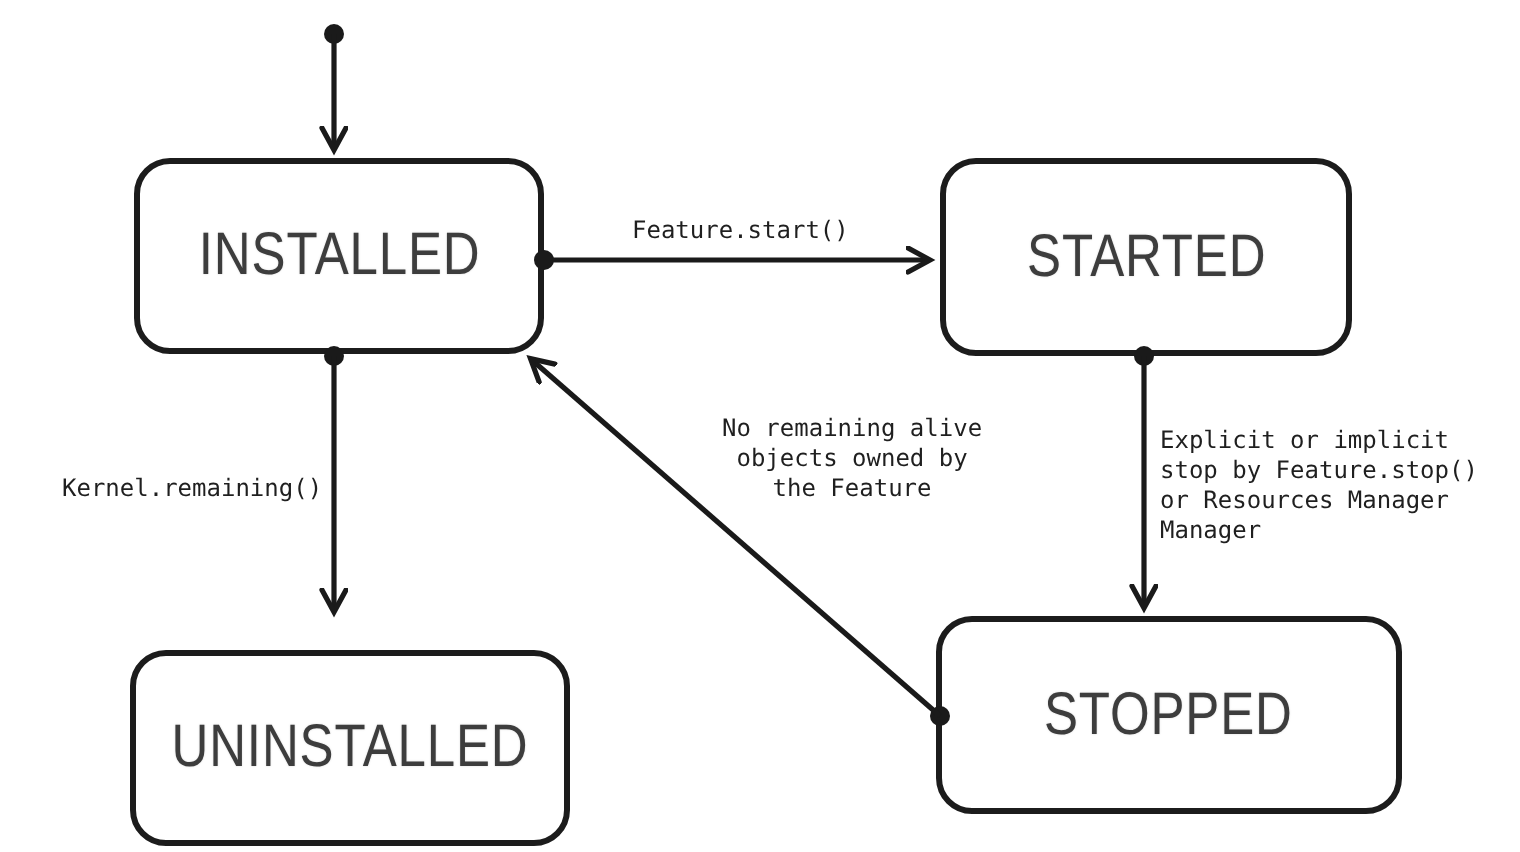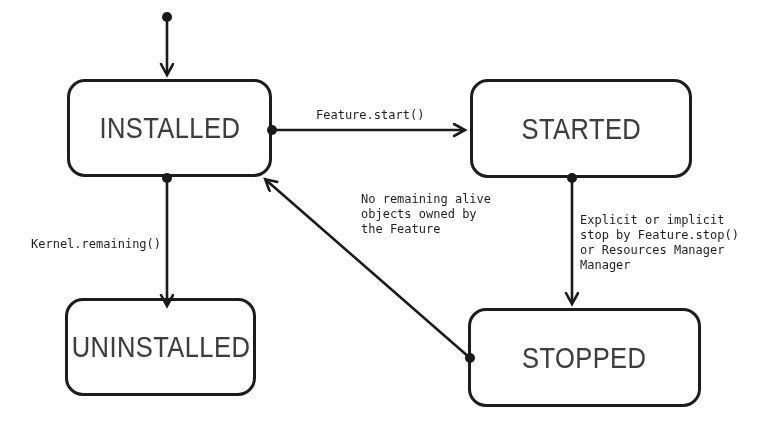--- a/index.html
+++ b/index.html
@@ -35,36 +35,36 @@
     font-family: "Liberation Sans", sans-serif;
     font-weight: 300;
     font-size: 30px;
     color: #3d3d3d;
     letter-spacing: 0.5px;
     white-space: nowrap;
     transform: scaleX(0.85);
     text-shadow: 0 0 1px rgba(120,120,120,0.35);
   }
   #state-installed   { left: 67px;  top: 79px;  width: 205px; height: 98px; }
-  #state-started     { left: 470px; top: 79px;  width: 222px; height: 99px; justify-content: center; }
-  #state-uninstalled { left: 65px;  top: 298px; width: 191px; height: 98px; }
+  #state-started     { left: 470px; top: 79px;  width: 206px; height: 99px; justify-content: center; }
+  #state-uninstalled { left: 65px;  top: 325px; width: 220px; height: 98px; }
   #state-stopped     { left: 468px; top: 308px; width: 233px; height: 99px; }
 
   .tlabel {
     position: absolute;
     font-family: "DejaVu Sans Mono", monospace;
     font-size: 12px;
     line-height: 15px;
     color: #1f1f1f;
     white-space: pre-line;
   }
   #label-install      { left: 45px;  top: 36px;  }
   #label-start        { left: 316px; top: 108px; }
   #label-uninstall    { left: 31px;  top: 237px; }
-  #label-no-remaining { left: 361px; top: 192px; }
+  #label-no-remaining { left: 361px; top: 207px; text-align: center; }
   #label-explicit     { left: 580px; top: 213px; }
 </style>
 </head>
 <body>
 
 <div class="canvas">
 
   <div class="state" id="state-installed">
     <span>INSTALLED</span>
   </div>

